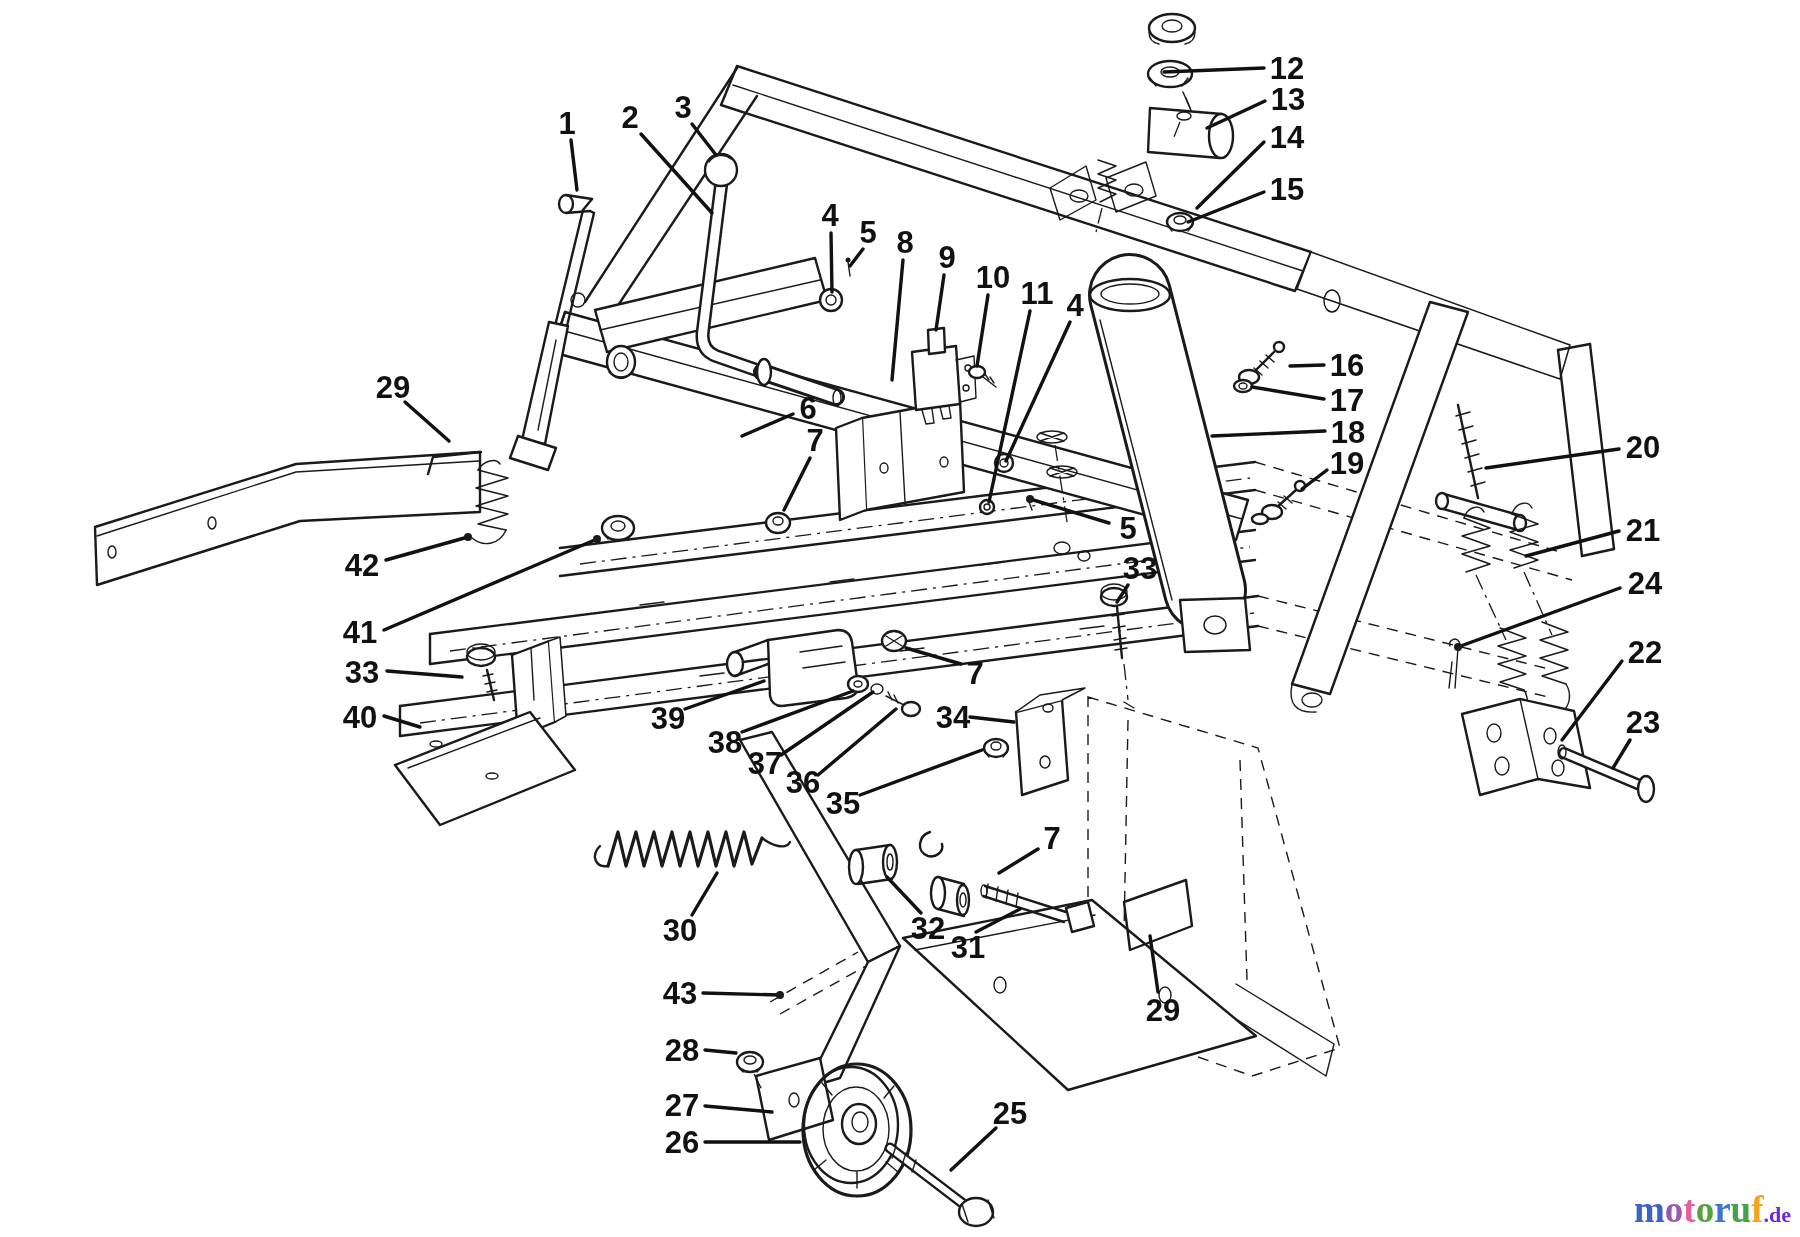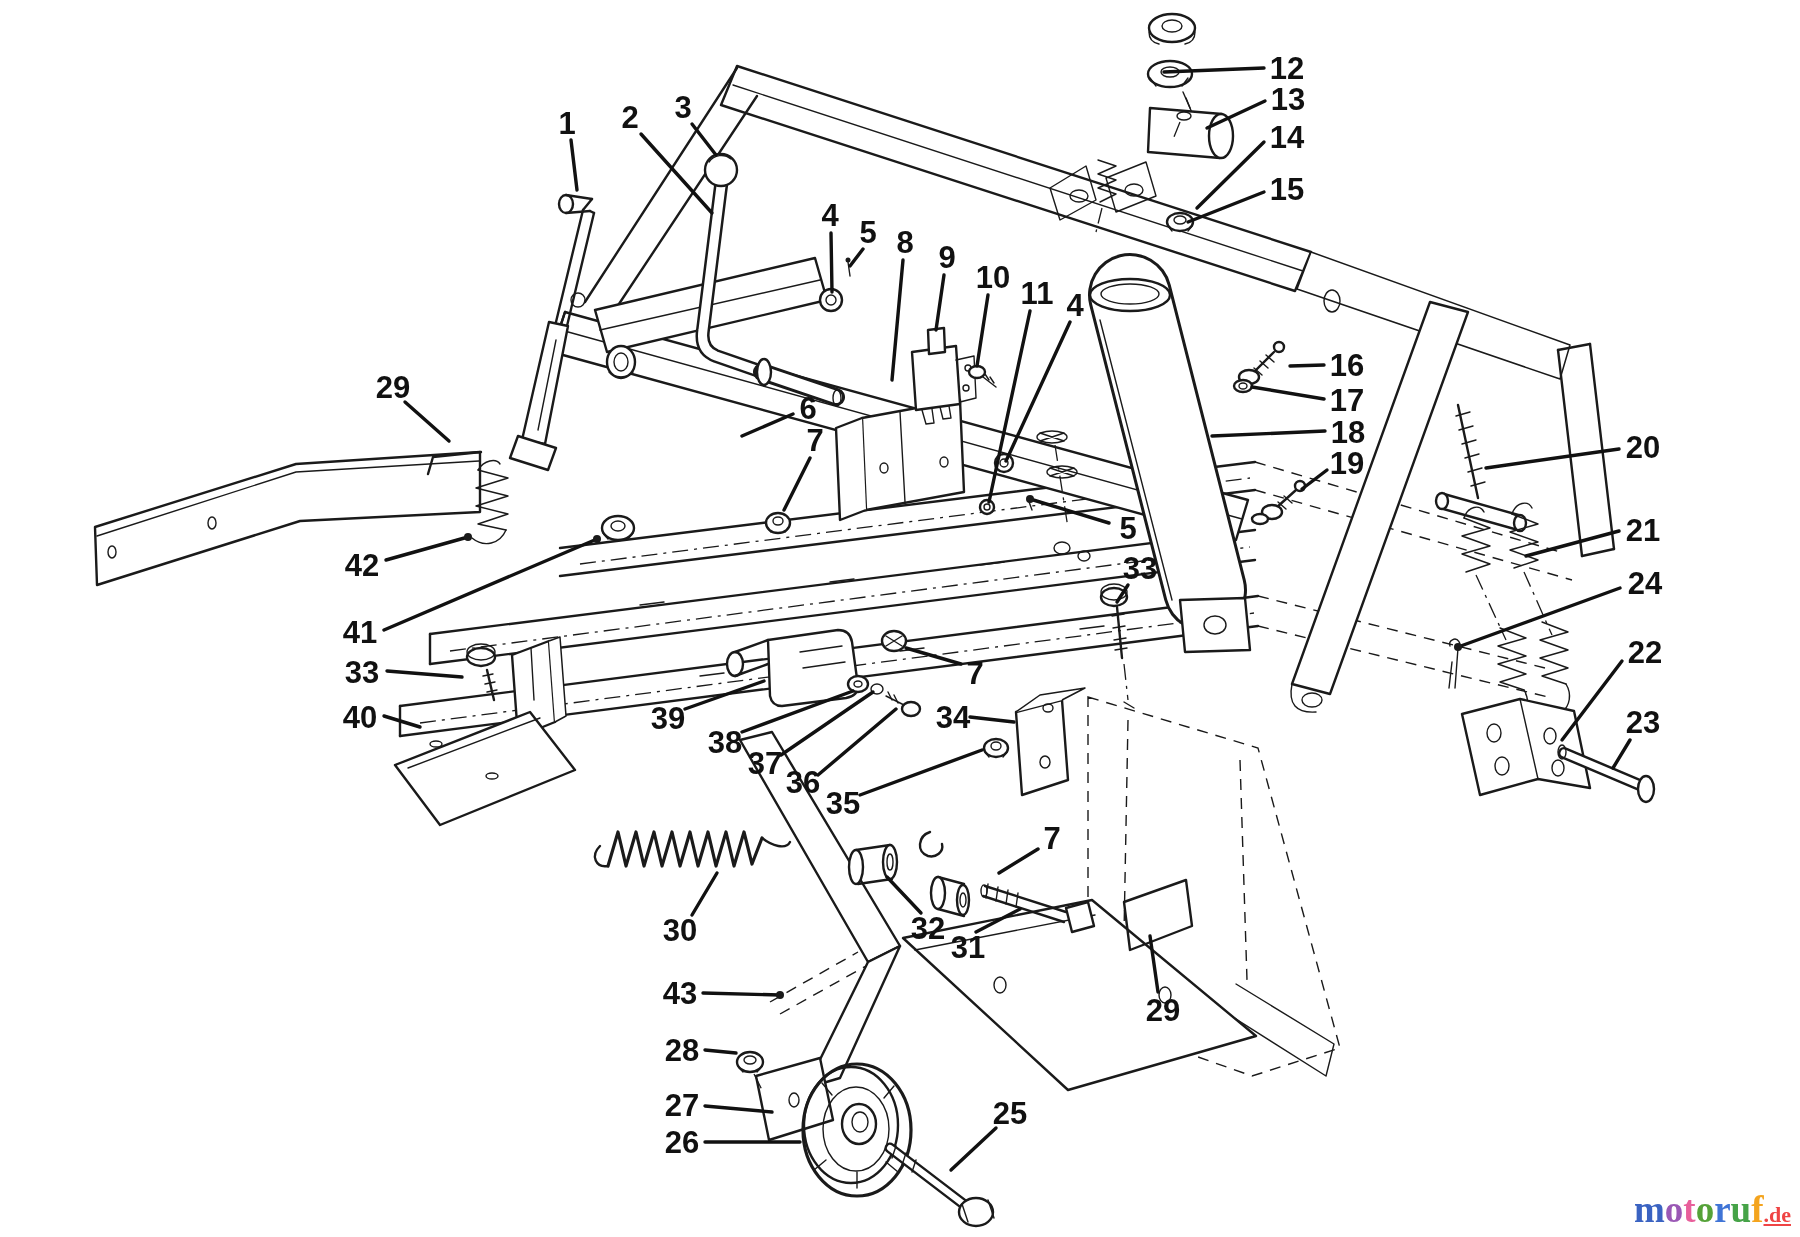--- a/index.html
+++ b/index.html
@@ -11,21 +11,21 @@
   .thin{fill:none;stroke:#1a1a1a;stroke-width:1.4;stroke-linecap:round;stroke-linejoin:round;}
   .wh{fill:#ffffff;stroke:#1a1a1a;stroke-width:2.4;stroke-linejoin:round;}
   .whthin{fill:#ffffff;stroke:#1a1a1a;stroke-width:1.5;stroke-linejoin:round;}
   .dash{fill:none;stroke:#1a1a1a;stroke-width:1.4;stroke-dasharray:11 8;}
   .dd{fill:none;stroke:#1a1a1a;stroke-width:1.3;stroke-dasharray:16 6 3 6;}
   .leader{stroke:#111;stroke-width:3.4;stroke-linecap:round;}
   .callout-text{font-family:"Liberation Sans",sans-serif;font-weight:bold;font-size:31px;fill:#111;}
   #watermark{position:absolute;left:1634px;top:1190px;width:170px;height:44px;
     font-family:"Liberation Serif",serif;font-weight:bold;font-size:37px;line-height:40px;
     letter-spacing:0px;white-space:nowrap;user-select:none;}
-  #watermark .suffix{font-size:22px;color:#ef4444;font-weight:bold;text-decoration:underline;}
+  #watermark .suffix{font-size:22px;color:#6d28d9;font-weight:bold;}
 </style>
 </head>
 <body>
 
 <div id="stage">
 <svg viewBox="0 0 1800 1237" width="1800" height="1237" xmlns="http://www.w3.org/2000/svg">
 
   <g>
     <path class="dash" d="M1088,697 L1258,748 L1340,1048 L1252,1076 L1150,1040 L1088,1056 Z"></path>
     <path class="dash" d="M1240,760 L1247,980"></path>

